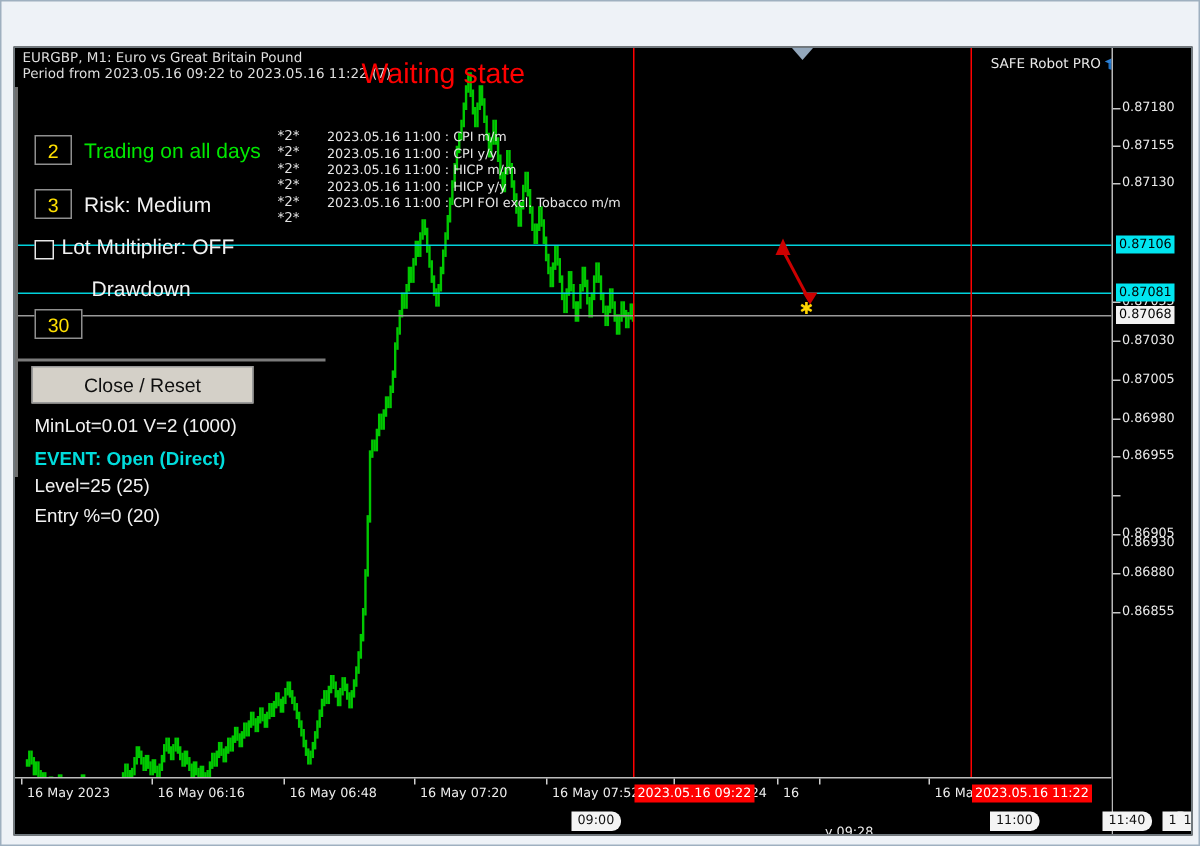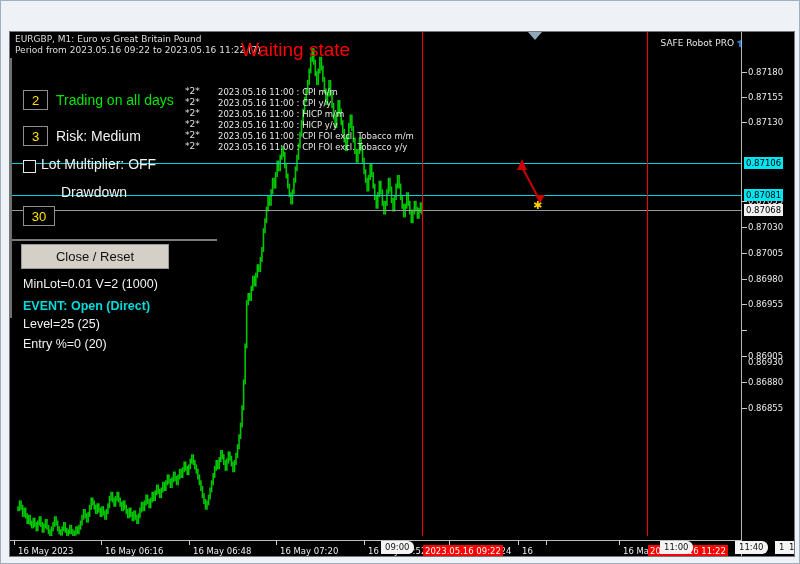--- a/index.html
+++ b/index.html
@@ -118,21 +118,21 @@
     background:#00e5f0;color:#000;
   }
   .plabel-cur{
     position:absolute;left:2px;padding:1px 2px;font-size:8.5px;
     font-family:"DejaVu Sans",sans-serif;white-space:nowrap;
     background:#f2f2f2;color:#000;
   }
 
   
   #time-axis{
-    position:absolute;left:0;bottom:0;width:731px;height:16px;
+    position:absolute;left:0;bottom:0;width:731px;height:38px;
     background:#000;border-top:1px solid #bdbdbd;box-sizing:border-box;padding-left:32px;
   }
   .ttick{position:absolute;top:0;width:1px;height:4px;background:#cfcfcf;}
   .tlabel{
     position:absolute;top:5px;font-size:8.5px;color:#ededed;
     font-family:"DejaVu Sans",sans-serif;white-space:nowrap;
   }
   .tlabel-red{
     position:absolute;top:4px;padding:1px 2px;font-size:8.5px;
     background:#ff0000;color:#ffffff;
@@ -477,21 +477,20 @@
           <div class="news-row">
             <span class="news-star">*2*</span>
             <span class="news-txt">2023.05.16 11:00 : HICP y/y</span>
           </div>
           <div class="news-row">
             <span class="news-star">*2*</span>
             <span class="news-txt">2023.05.16 11:00 : CPI FOI excl. Tobacco m/m</span>
           </div>
           <div class="news-row">
             <span class="news-star">*2*</span>
-            <span class="news-txt">2023.05.16 11:00 : CPI FOI excl. Tobacco y/y</span>
           </div>
         </div>
 
       <div id="panel-edge"></div>
       <div id="panel">
 
         <div class="numbox" style="left:12px;top:32px;">
             <span>2</span>
           </div>
         <div class="plabel" style="left:45px;top:34px;color:#00e800;">Trading on all days</div>

